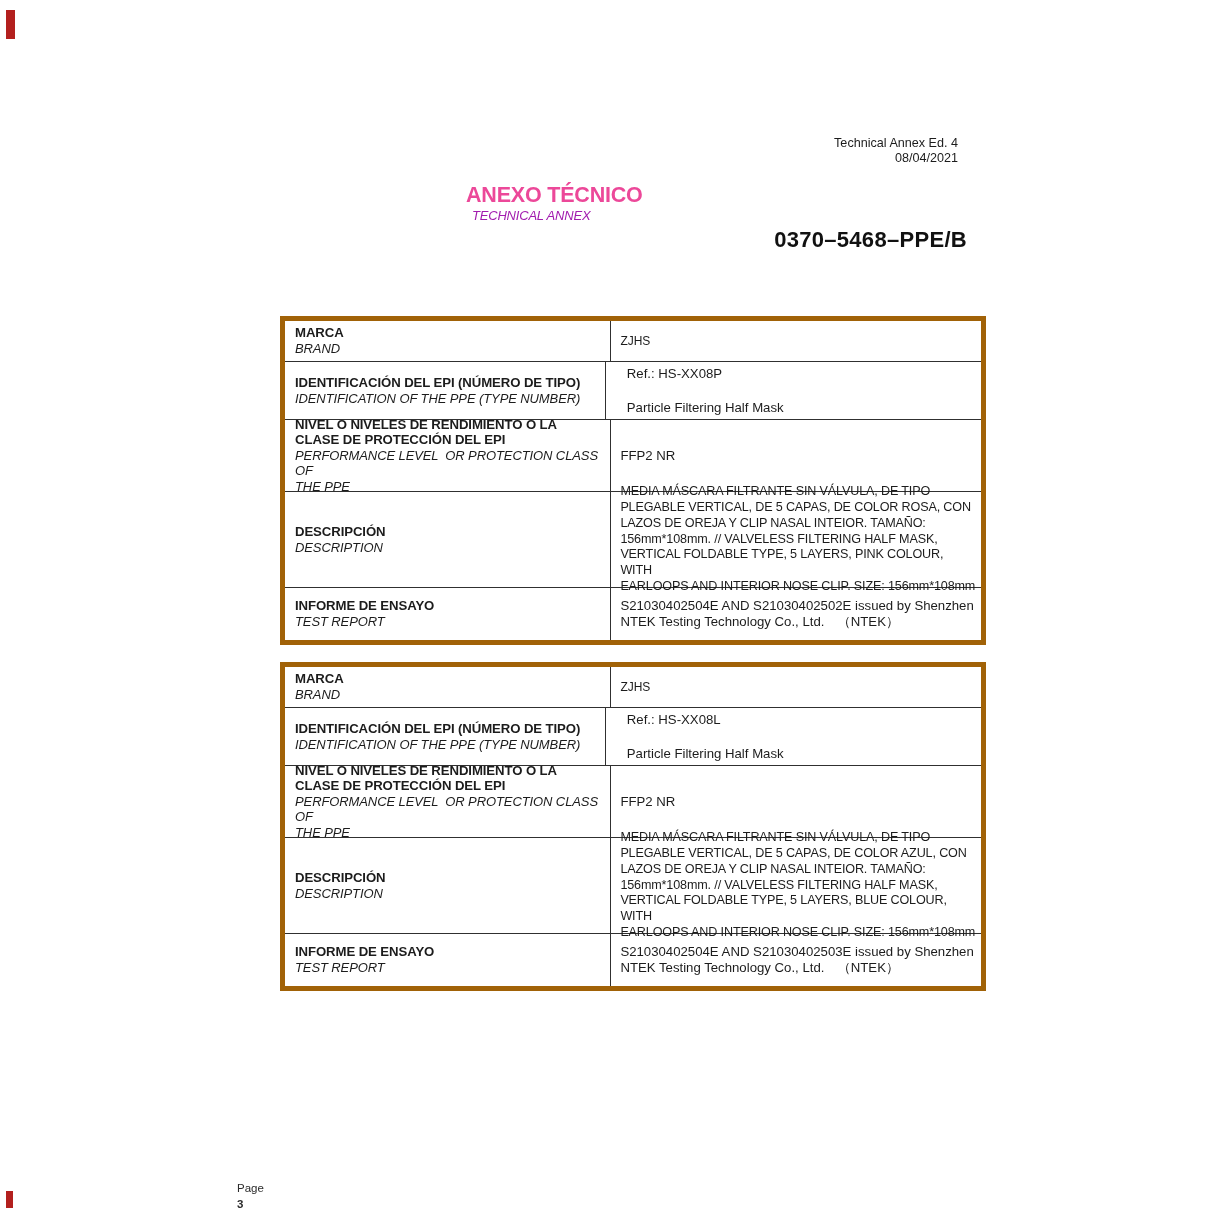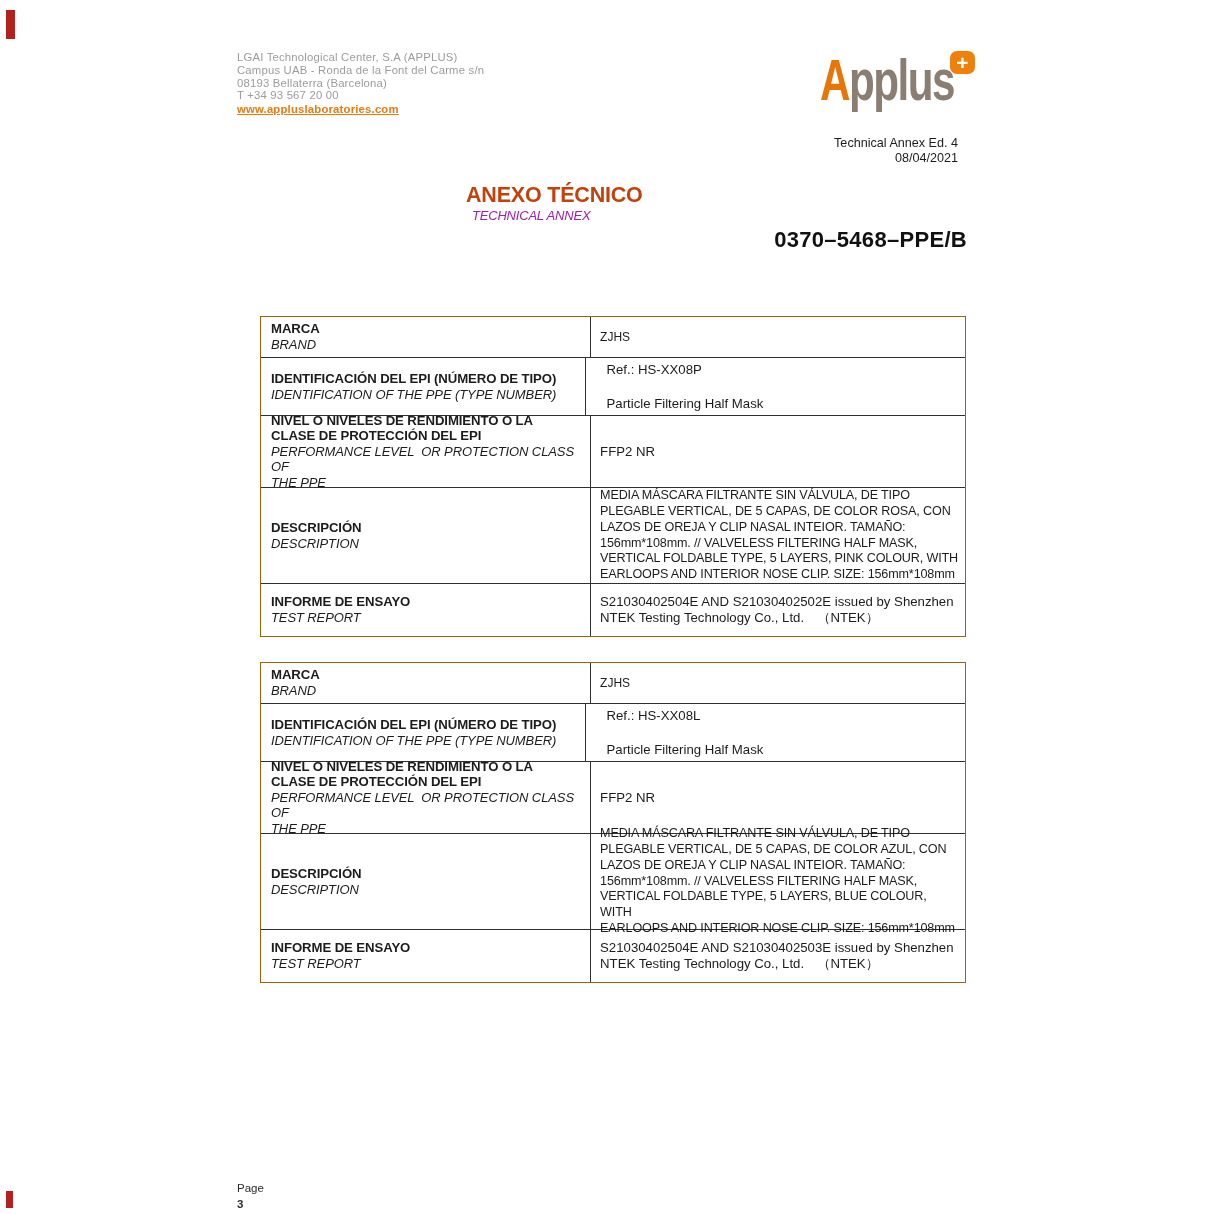--- a/index.html
+++ b/index.html
@@ -22,26 +22,26 @@
     font-size:57px;line-height:60px;font-weight:bold;letter-spacing:-2px;color:#8a7e72;white-space:nowrap;}
   .logo-text .a{color:#e87508;}
   .logo-badge{position:absolute;left:130px;top:1px;width:25px;height:23px;background:#ef8009;border-radius:7px;
     display:flex;align-items:center;justify-content:center;}
   .logo-badge span{color:#ffffff;font-weight:bold;font-size:21px;line-height:21px;margin-top:-1px;}
 
   
   .edition{position:absolute;right:256px;top:136px;text-align:right;font-size:12.6px;line-height:14.8px;color:#1c1c1c;}
 
   
-  .title-main{position:absolute;left:466px;top:183px;font-size:21.5px;font-weight:bold;letter-spacing:-0.2px;color:#c2410c;}
+  .title-main{position:absolute;left:466px;top:183px;font-size:21.5px;font-weight:bold;letter-spacing:-0.2px;color:#ec4899;}
   .title-sub{position:absolute;left:472px;top:208px;font-size:13px;font-style:italic;letter-spacing:-0.2px;color:#a21caf;}
   .reference{position:absolute;right:247px;top:227px;font-size:22px;font-weight:bold;letter-spacing:0.3px;color:#111;}
 
   
-  .ppe-table{position:absolute;left:260px;width:706px;border:1px solid #a16207;box-sizing:border-box;background:#fff;}
+  .ppe-table{position:absolute;left:280px;width:706px;border:5px solid #a16207;box-sizing:border-box;background:#fff;}
   .t1{top:316px;}
   .t2{top:662px;}
   .trow{display:flex;box-sizing:border-box;border-bottom:1px solid #303030;}
   .trow:last-child{border-bottom:none;}
   .h1{height:41px;}.h2{height:58px;gap:12px;}.h3{height:72px;}.h4{height:96px;}.h5{height:52px;}
   .cell{box-sizing:border-box;display:flex;flex-direction:column;justify-content:center;}
   .label-cell{width:331px;border-right:1px solid #303030;padding:3px 8px 3px 10px;}
   .value-cell{width:375px;padding:3px 4px 3px 9px;}
   .lbl{font-weight:bold;font-size:13.2px;line-height:15.6px;white-space:pre-line;letter-spacing:-0.1px;}
   .lbl-en{font-style:italic;font-size:13px;line-height:15.6px;white-space:pre-line;letter-spacing:-0.1px;}
@@ -56,34 +56,21 @@
   .footer .b{font-weight:bold;}
 </style>
 </head>
 <body>
 
 <div class="page">
 
   <div class="red-mark top"></div>
   <div class="red-mark bottom"></div>
 
-  <div class="address">
-    <div>LGAI Technological Center, S.A (APPLUS)</div>
-    <div>Campus UAB - Ronda de la Font del Carme s/n</div>
-    <div>08193 Bellaterra (Barcelona)</div>
-    <div>T +34 93 567 20 00</div>
-    <span class="site">www.appluslaboratories.com</span>
-  </div>
-
-  <div class="logo">
-    <span class="logo-text"><span class="a">A</span><span>pplus</span></span>
-    <span class="logo-badge">
-        <span>+</span>
-      </span>
-  </div>
+
 
   <div class="edition">
     <div>Technical Annex Ed. 4</div>
     <div>08/04/2021</div>
   </div>
 
   <div class="title-main">ANEXO TÉCNICO</div>
   <div class="title-sub">TECHNICAL ANNEX</div>
   <div class="reference">0370–5468–PPE/B</div>
 

